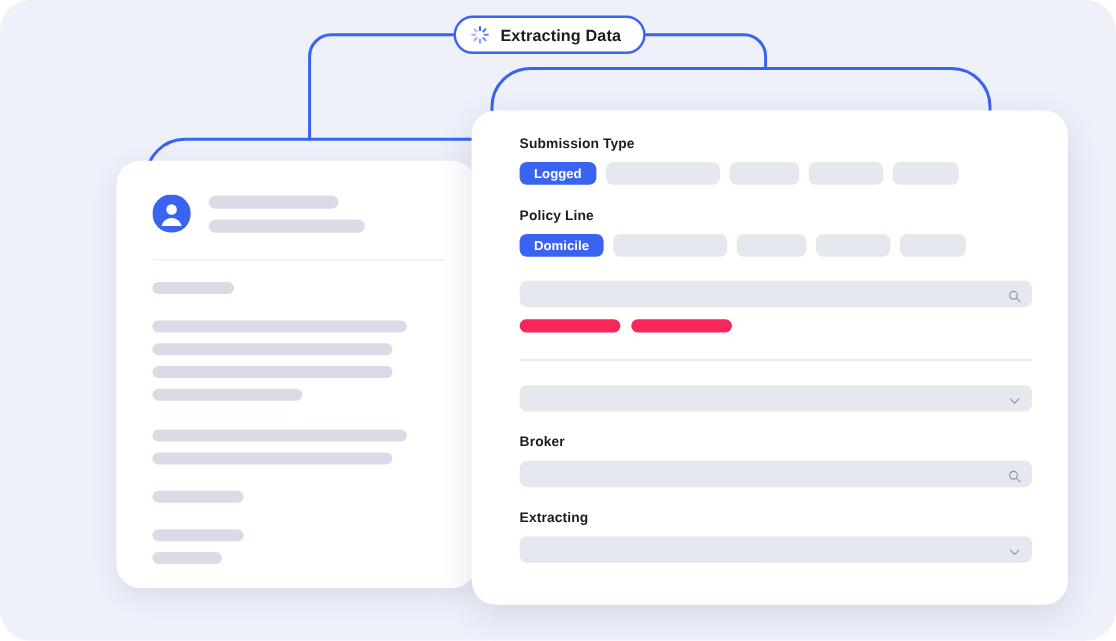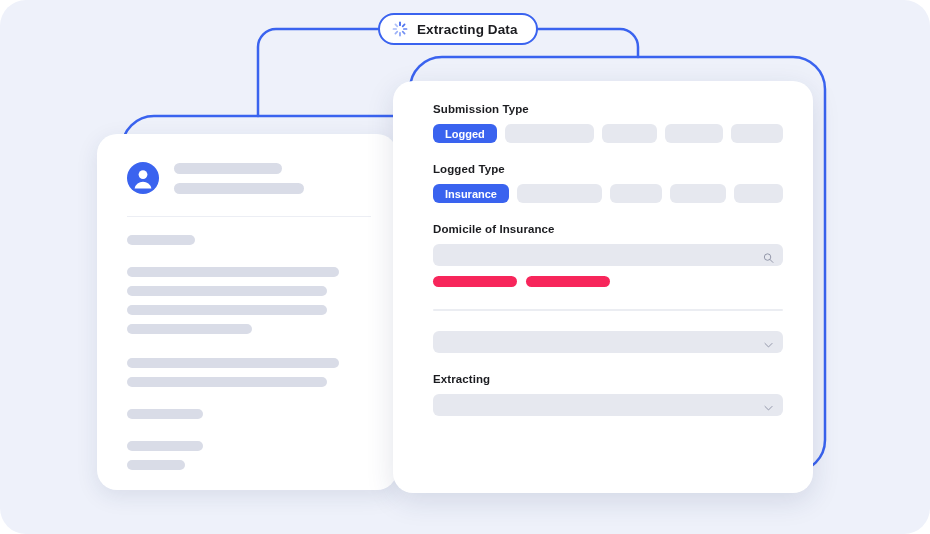--- a/index.html
+++ b/index.html
@@ -66,22 +66,22 @@
   #left-card {
     left: 97px;
     top: 134px;
     width: 300px;
     height: 356px;
     box-shadow: 0 6px 22px rgba(33, 45, 90, .10);
     z-index: 2;
   }
   #right-card {
     left: 393px;
-    top: 81px;
-    width: 420px;
+    top: 92px;
+    width: 497px;
     height: 412px;
     box-shadow: 0 8px 28px rgba(33, 45, 90, .13);
     z-index: 4;
   }
 
   
   #left-card .inner { padding: 28px 26px 0 30px; }
   .profile-row {
     display: flex;
     align-items: center;
@@ -260,32 +260,31 @@
         <div class="chip-row">
           <div class="chip active">Logged</div>
           <div class="chip" style="width:95px"></div>
           <div class="chip" style="width:58px"></div>
           <div class="chip" style="width:62px"></div>
           <div class="chip" style="width:55px"></div>
         </div>
       </div>
 
       <div class="field-block">
-        <div class="field-label">Logged Type</div>
+        <div class="field-label">Policy Line</div>
         <div class="chip-row">
-          <div class="chip active">Insurance</div>
+          <div class="chip active">Domicile</div>
           <div class="chip" style="width:95px"></div>
           <div class="chip" style="width:58px"></div>
           <div class="chip" style="width:62px"></div>
           <div class="chip" style="width:55px"></div>
         </div>
       </div>
 
       <div>
-        <div class="field-label">Domicile of Insurance</div>
         <div class="input-box">
           <span class="ico">
             <svg viewBox="0 0 14 14">
               <circle cx="5.8" cy="5.8" r="4.1" fill="none" stroke="#8e93a6" stroke-width="1.2"></circle>
               <line x1="8.9" y1="8.9" x2="12.6" y2="12.6" stroke="#8e93a6" stroke-width="1.2" stroke-linecap="round"></line>
             </svg>
           </span>
         </div>
         <div class="red-row">
           <div class="red-bar" style="width:84px"></div>
@@ -298,20 +297,31 @@
       <div class="field-block">
         <div class="input-box">
           <span class="ico">
             <svg viewBox="0 0 14 14">
               <polyline points="2.5,5 7,9.5 11.5,5" fill="none" stroke="#8e93a6" stroke-width="1.2" stroke-linecap="round" stroke-linejoin="round"></polyline>
             </svg>
           </span>
         </div>
       </div>
 
+      <div class="field-block">
+        <div class="field-label">Broker</div>
+        <div class="input-box">
+          <span class="ico">
+            <svg viewBox="0 0 14 14">
+              <circle cx="5.8" cy="5.8" r="4.1" fill="none" stroke="#8e93a6" stroke-width="1.2"></circle>
+              <line x1="8.9" y1="8.9" x2="12.6" y2="12.6" stroke="#8e93a6" stroke-width="1.2" stroke-linecap="round"></line>
+            </svg>
+          </span>
+        </div>
+      </div>
 
       <div class="field-block">
         <div class="field-label">Extracting</div>
         <div class="input-box">
           <span class="ico">
             <svg viewBox="0 0 14 14">
               <polyline points="2.5,5 7,9.5 11.5,5" fill="none" stroke="#8e93a6" stroke-width="1.2" stroke-linecap="round" stroke-linejoin="round"></polyline>
             </svg>
           </span>
         </div>

